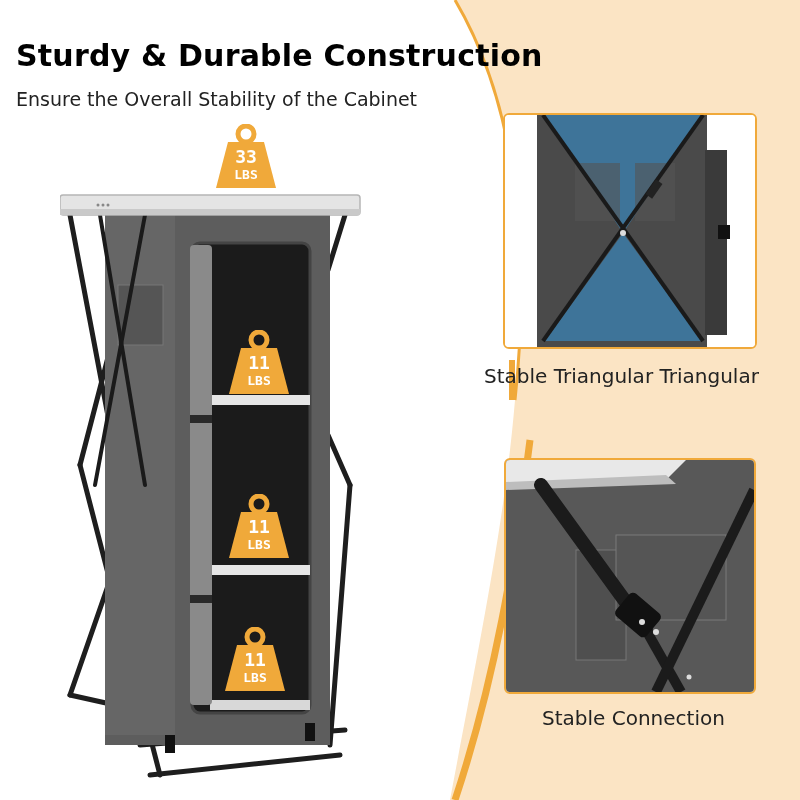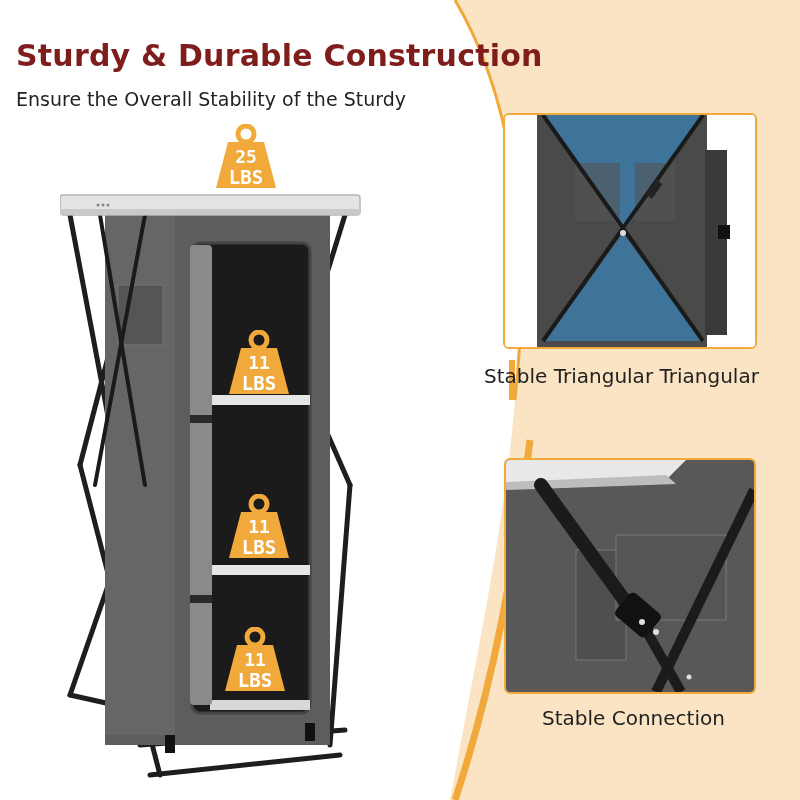--- a/index.html
+++ b/index.html
@@ -1,40 +1,40 @@
 <!DOCTYPE html>
 <html><head>
 <meta charset="utf-8">
 <style>
   html,body{margin:0;padding:0;}
   body{width:800px;height:800px;position:relative;overflow:hidden;background:#ffffff;font-family:"DejaVu Sans","Liberation Sans",sans-serif;}
   .bg-shape{position:absolute;left:0;top:0;width:800px;height:800px;}
-  .title{position:absolute;left:16px;top:38px;font-size:30px;font-weight:bold;color:#7f1d1d;letter-spacing:0.2px;white-space:nowrap;font-family:"DejaVu Sans",sans-serif;}
+  .title{position:absolute;left:16px;top:38px;font-size:30px;font-weight:bold;color:#000000;letter-spacing:0.2px;white-space:nowrap;font-family:"DejaVu Sans",sans-serif;}
   .subtitle{position:absolute;left:16px;top:88px;font-size:19px;color:#222;white-space:nowrap;font-family:"DejaVu Sans",sans-serif;}
   .product{position:absolute;left:60px;top:185px;width:310px;height:600px;}
   .weight{position:absolute;width:64px;height:66px;}
   .weight svg{position:absolute;left:0;top:0;}
   .weight .wtext{position:absolute;left:0;width:64px;text-align:center;color:#fff;font-weight:bold;font-family:"DejaVu Sans Mono","Liberation Mono",monospace;line-height:1;}
   .weight .num{top:24px;font-size:18px;}
-  .weight .unit{top:44px;font-size:19px;}
+  .weight .unit{top:44px;font-size:13px;}
   .inset{position:absolute;border:2px solid #F0A93A;border-radius:6px;background:#fff;overflow:hidden;}
   .caption{position:absolute;font-size:20px;color:#222;white-space:nowrap;font-family:"DejaVu Sans",sans-serif;}
 </style>
 </head>
 <body>
 
 <svg class="bg-shape" viewBox="0 0 800 800">
   <path d="M455,0 C520,110 530,260 515,400 C505,520 480,640 450,800 L800,800 L800,0 Z" fill="#FBE4C4"></path>
   <path d="M455,0 C520,110 530,260 515,400" fill="none" stroke="#F0A93A" stroke-width="3"></path>
   <path d="M530,440 C515,560 495,680 455,800" fill="none" stroke="#F0A93A" stroke-width="7"></path>
   <path d="M512,360 L512,400" stroke="#F0A93A" stroke-width="6"></path>
 </svg>
 
 <div class="title">Sturdy &amp; Durable Construction</div>
-<div class="subtitle">Ensure the Overall Stability of the Sturdy</div>
+<div class="subtitle">Ensure the Overall Stability of the Cabinet</div>
 
 <svg class="product" viewBox="0 0 310 600">
 
   <g stroke="#1e1e1e" stroke-width="5" fill="none" stroke-linecap="round">
     <line x1="10" y1="30" x2="95" y2="480"></line>
     <line x1="85" y1="30" x2="20" y2="280"></line>
     <line x1="20" y1="280" x2="100" y2="590"></line>
     <line x1="90" y1="280" x2="10" y2="510"></line>
     <line x1="10" y1="510" x2="55" y2="520"></line>
 
@@ -74,21 +74,21 @@
 
   <rect x="105" y="550" width="10" height="18" fill="#111"></rect>
   <rect x="245" y="538" width="10" height="18" fill="#111"></rect>
 </svg>
 
 <div class="weight" style="left:214px;top:124px;">
   <svg width="64" height="66" viewBox="0 0 64 66">
     <circle cx="32" cy="10" r="8" fill="none" stroke="#F0A93A" stroke-width="5"></circle>
     <path d="M14,18 L50,18 L62,64 L2,64 Z" fill="#F0A93A"></path>
   </svg>
-  <span class="wtext num">25</span>
+  <span class="wtext num">33</span>
   <span class="wtext unit">LBS</span>
 </div>
 
 <div class="weight" style="left:227px;top:330px;">
   <svg width="64" height="66" viewBox="0 0 64 66">
     <circle cx="32" cy="10" r="8" fill="none" stroke="#F0A93A" stroke-width="5"></circle>
     <path d="M14,18 L50,18 L62,64 L2,64 Z" fill="#F0A93A"></path>
   </svg>
   <span class="wtext num">11</span>
   <span class="wtext unit">LBS</span>

